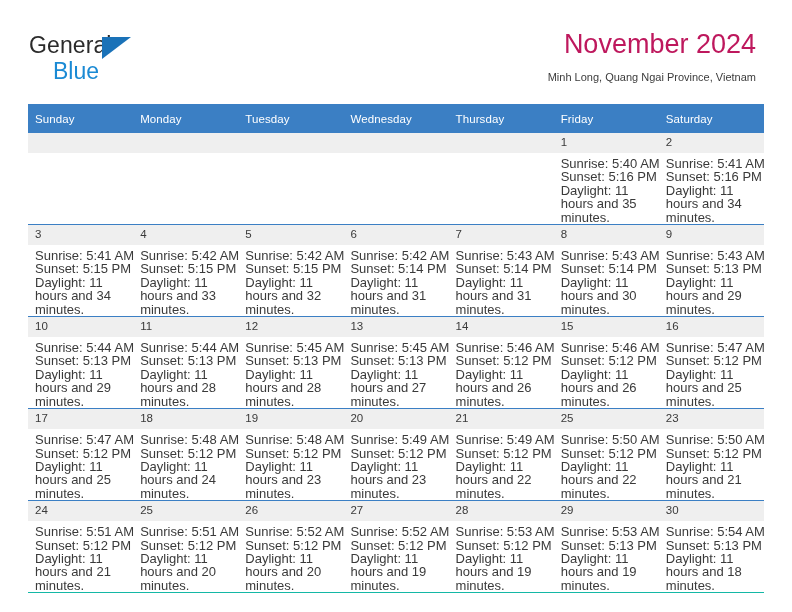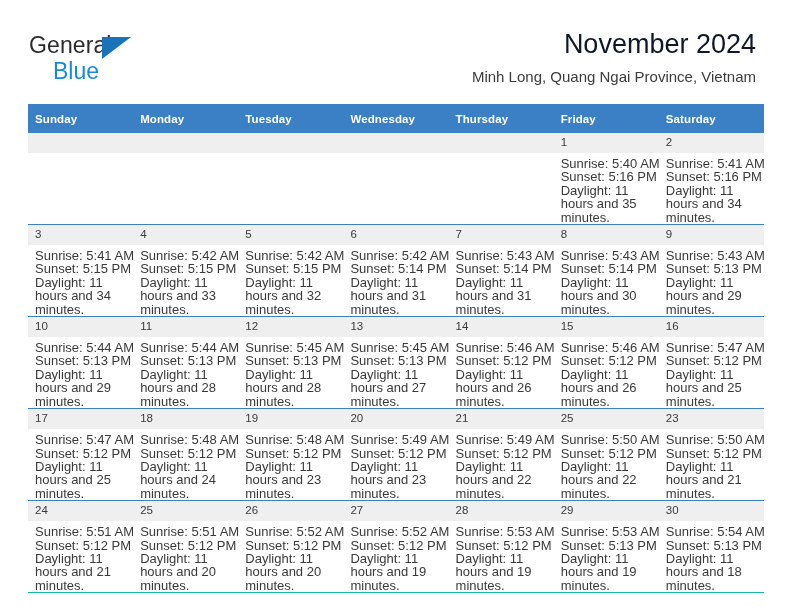--- a/index.html
+++ b/index.html
@@ -63,48 +63,48 @@
     font-family: "Liberation Sans", sans-serif;
   }
   .title-block {
     position: absolute;
     right: 36px;
     top: 28px;
     text-align: right;
   }
   .cal-title {
     font-size: 27px;
-    color: #0f172a;
+    color: #be185d;
     font-weight: normal;
     line-height: 32px;
     white-space: nowrap;
   }
   .cal-subtitle {
     margin-top: 8px;
-    font-size: 15px;
+    font-size: 11px;
     color: #3c3c3c;
     line-height: 18px;
     white-space: nowrap;
   }
 
   
   .calendar {
     position: absolute;
     left: 28px;
     top: 104px;
     width: 736px;
     border-collapse: collapse;
     table-layout: fixed;
   }
   .calendar col { width: 105.14px; }
   .calendar th {
     background: #3b7fc4;
     color: #ffffff;
     font-size: 11.5px;
-    font-weight: bold;
+    font-weight: normal;
     text-align: left;
     padding: 5px 0 5px 7px;
     height: 19px;
     vertical-align: middle;
     border: none;
     letter-spacing: 0.1px;
   }
   .calendar td {
     vertical-align: top;
     padding: 0;

